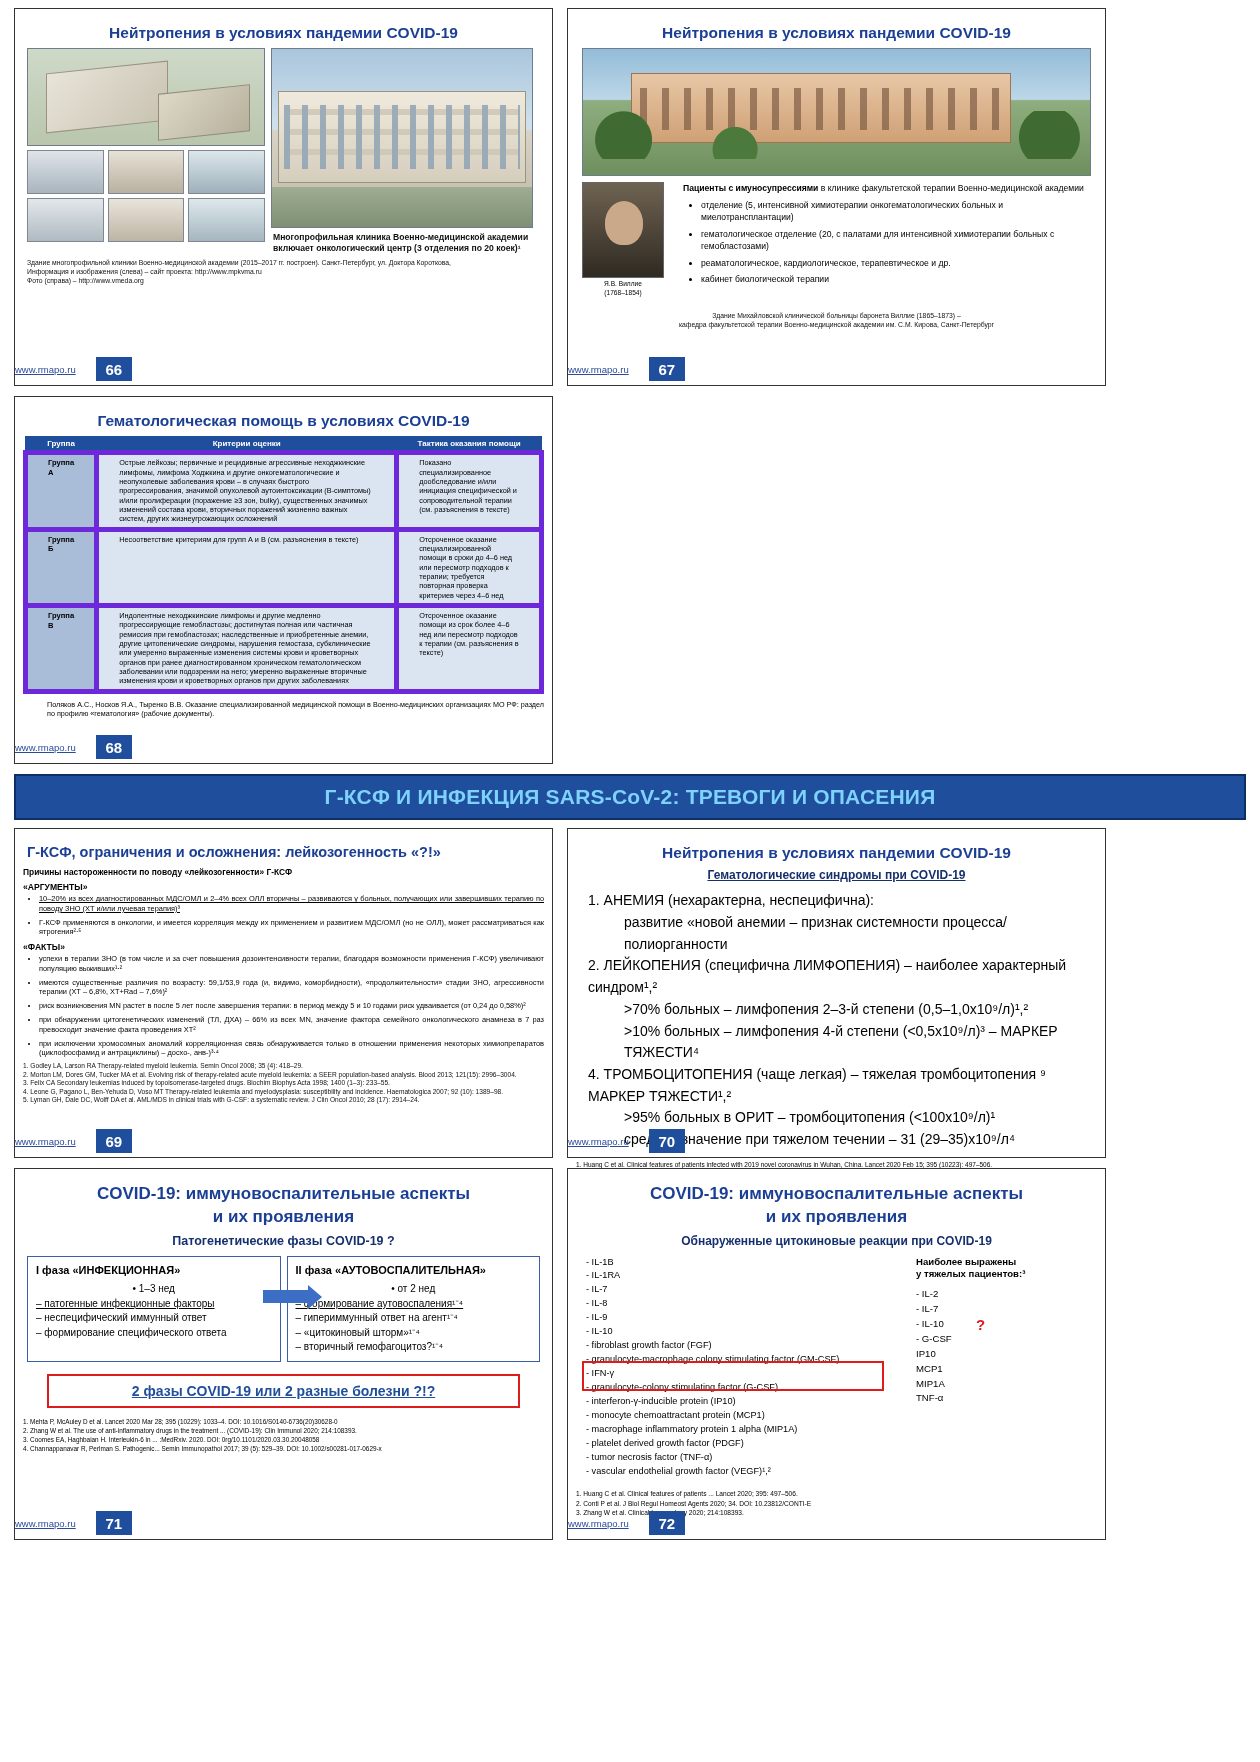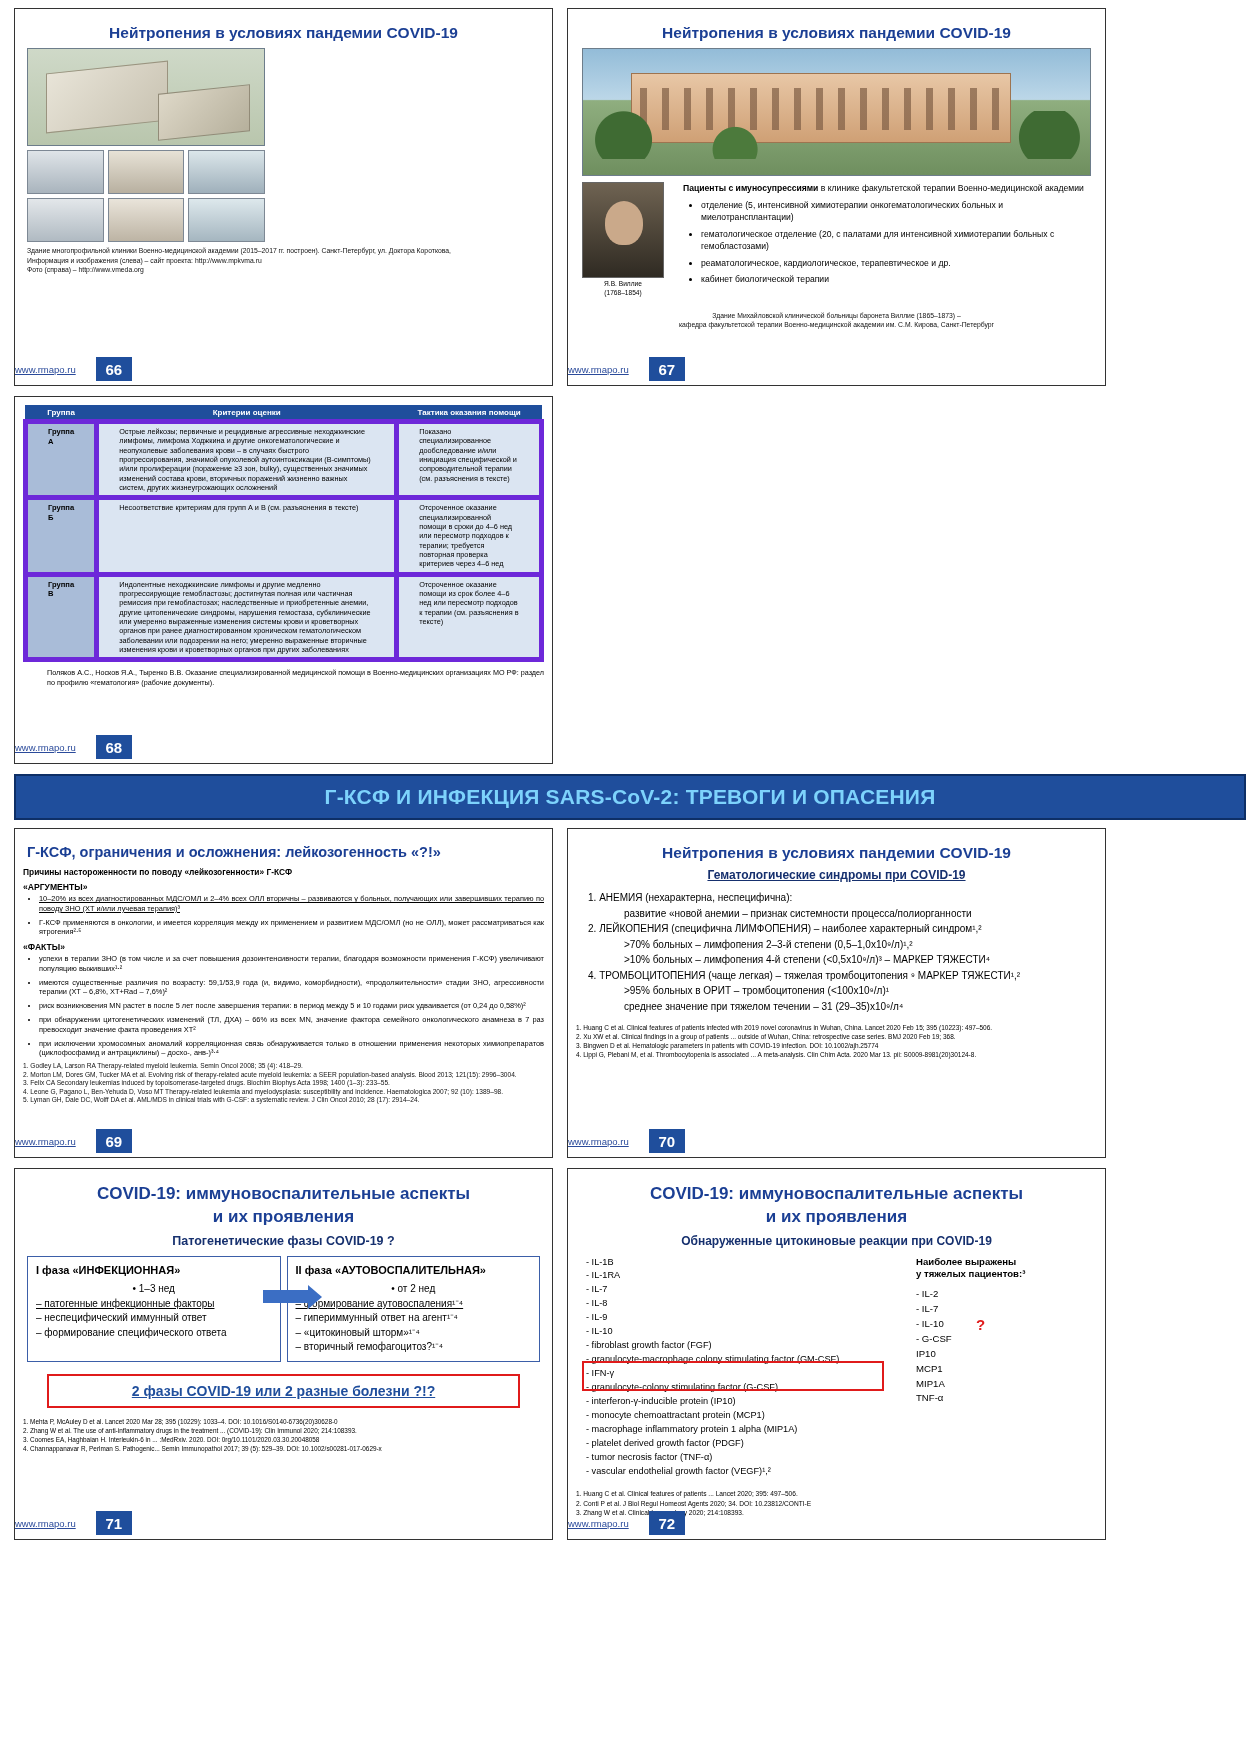--- a/index.html
+++ b/index.html
@@ -155,21 +155,21 @@
   }
   
   .s69-title { font-size:14.5px; }
   .s69 p.lead { font-size:8.4px; font-weight:bold; margin:4px 0 3px 0; }
   .s69 .kw { font-weight:bold; font-size:8.6px; margin:5px 0 2px 0; }
   .s69 ul { margin:0 0 0 0; padding-left:16px; }
   .s69 li { font-size:7.4px; line-height:1.32; margin-bottom:4px; text-align:justify; }
   .u { text-decoration:underline; }
   
   .s70-sub { text-align:center; font-weight:bold; font-size:12px; color:#16306e; text-decoration:underline; margin:2px 0 8px 0; }
-  .s70-list { font-size:10px; line-height:1.55; padding-left:12px; }
+  .s70-list { font-size:14px; line-height:1.55; padding-left:12px; }
   .s70-list .ind { padding-left:36px; display:block; }
   .s70-refs { font-size:6.5px; line-height:1.35; margin-top:10px; }
   
   .s71-sub { text-align:center; font-weight:bold; font-size:12.5px; margin:2px 0 8px 0; color:#16306e; }
   .phases { display:flex; gap:6px; align-items:stretch; padding:0 4px; position:relative; }
   .phasebox {
     border:1px solid #3b5ea8; flex:1; padding:6px 8px; font-size:10px; line-height:1.45;
   }
   .phasebox h4 { margin:0 0 4px 0; font-size:11px; }
   .arrow {
@@ -214,20 +214,28 @@
             <div class="thumb t1"></div>
             <div class="thumb t2"></div>
             <div class="thumb t3"></div>
           </div>
           <div class="thumbrow">
             <div class="thumb t4"></div>
             <div class="thumb t5"></div>
             <div class="thumb t6"></div>
           </div>
         </div>
+        <div class="s66-right">
+          <div class="bldg-main">
+            <div class="facade"></div>
+              <div class="windows"></div>
+              <div class="ground"></div>
+          </div>
+          <div class="caption-box">Многопрофильная клиника Военно-медицинской академии включает онкологический центр (3 отделения по 20 коек)¹</div>
+        </div>
       </div>
       <div class="src" style="white-space:pre-line;">Здание многопрофильной клиники Военно-медицинской академии (2015–2017 гг. построен). Санкт-Петербург, ул. Доктора Короткова,
 Информация и изображения (слева) – сайт проекта: http://www.mpkvma.ru
 Фото (справа) – http://www.vmeda.org</div>
       <div class="footer">
         <span class="rmapo">www.rmapo.ru</span>
         <span class="pagenum">66</span>
       </div>
     </div>
 
@@ -257,20 +265,21 @@
       </div>
       <div class="src" style="text-align:center; white-space:pre-line; margin-top:10px;">Здание Михайловской клинической больницы баронета Виллие (1865–1873) –
 кафедра факультетской терапии Военно-медицинской академии им. С.М. Кирова, Санкт-Петербург</div>
       <div class="footer">
         <span class="rmapo">www.rmapo.ru</span>
         <span class="pagenum">67</span>
       </div>
     </div>
 
     <div class="slide" style="height:368px;">
+      <div class="slide-title">Гематологическая помощь в условиях COVID-19</div>
       <table class="tbl">
         <thead>
           <tr>
             <th>Группа</th>
             <th>Критерии оценки</th>
             <th>Тактика оказания помощи</th>
           </tr>
         </thead>
         <tbody>
           <tr>

